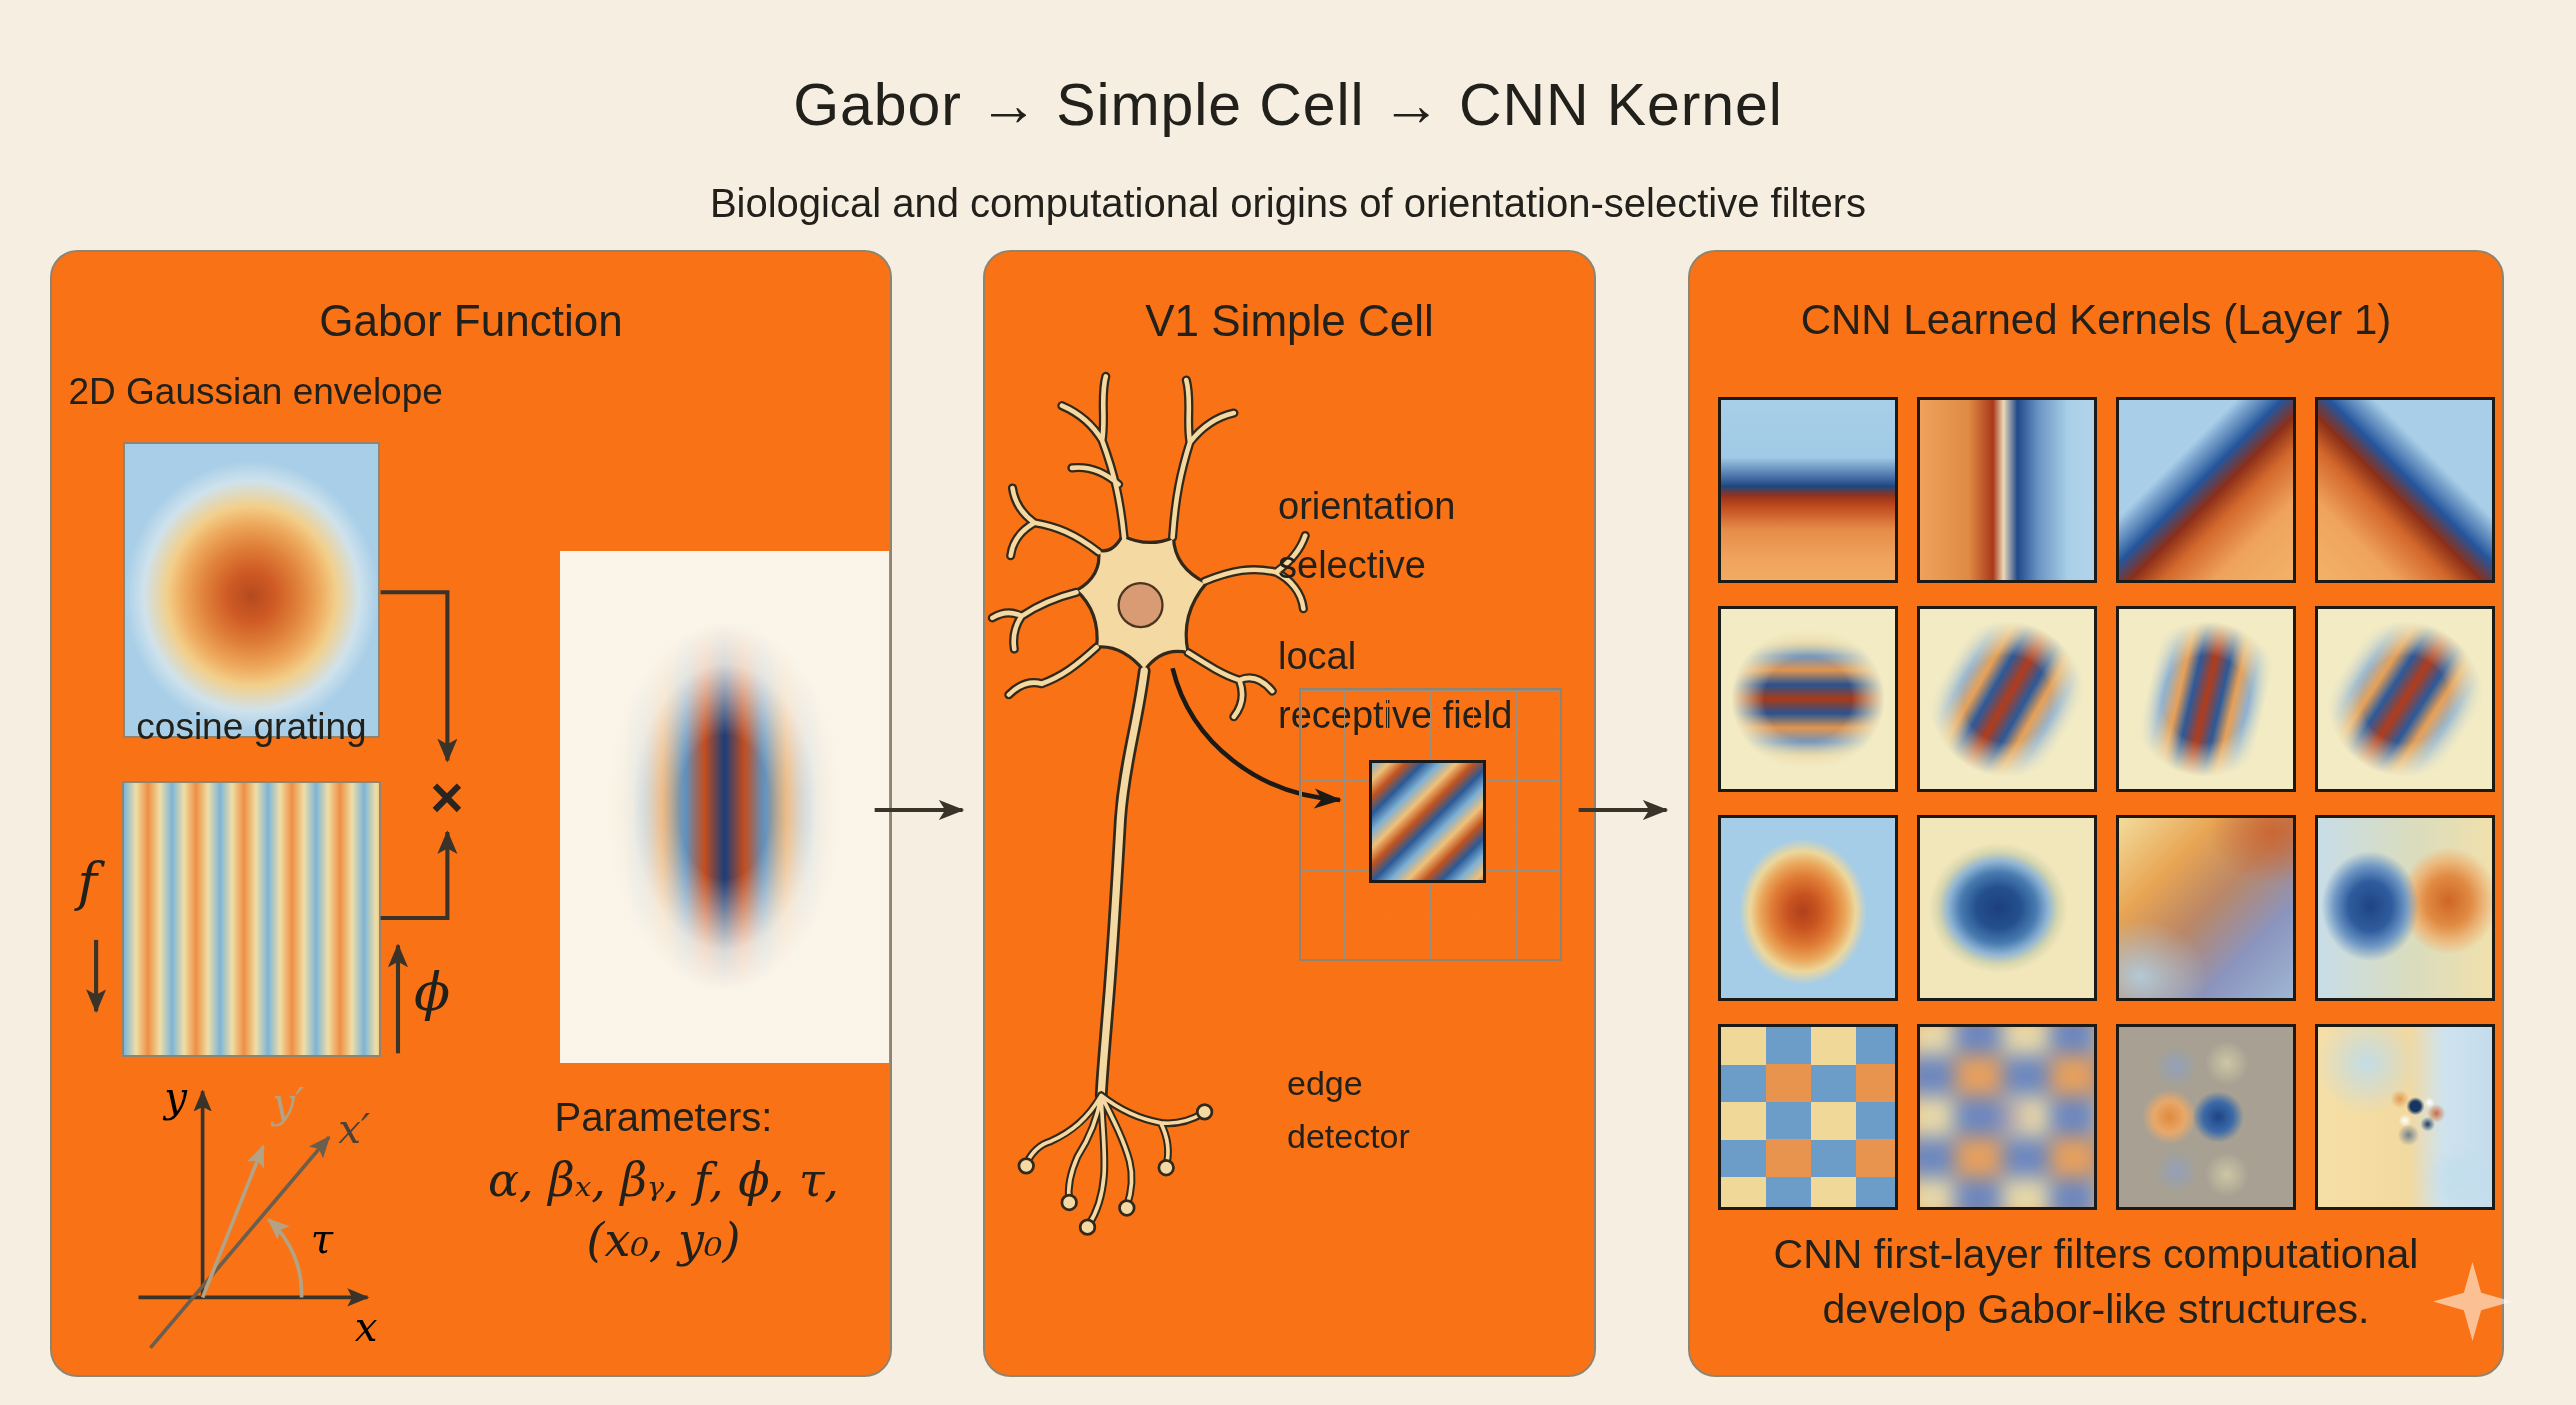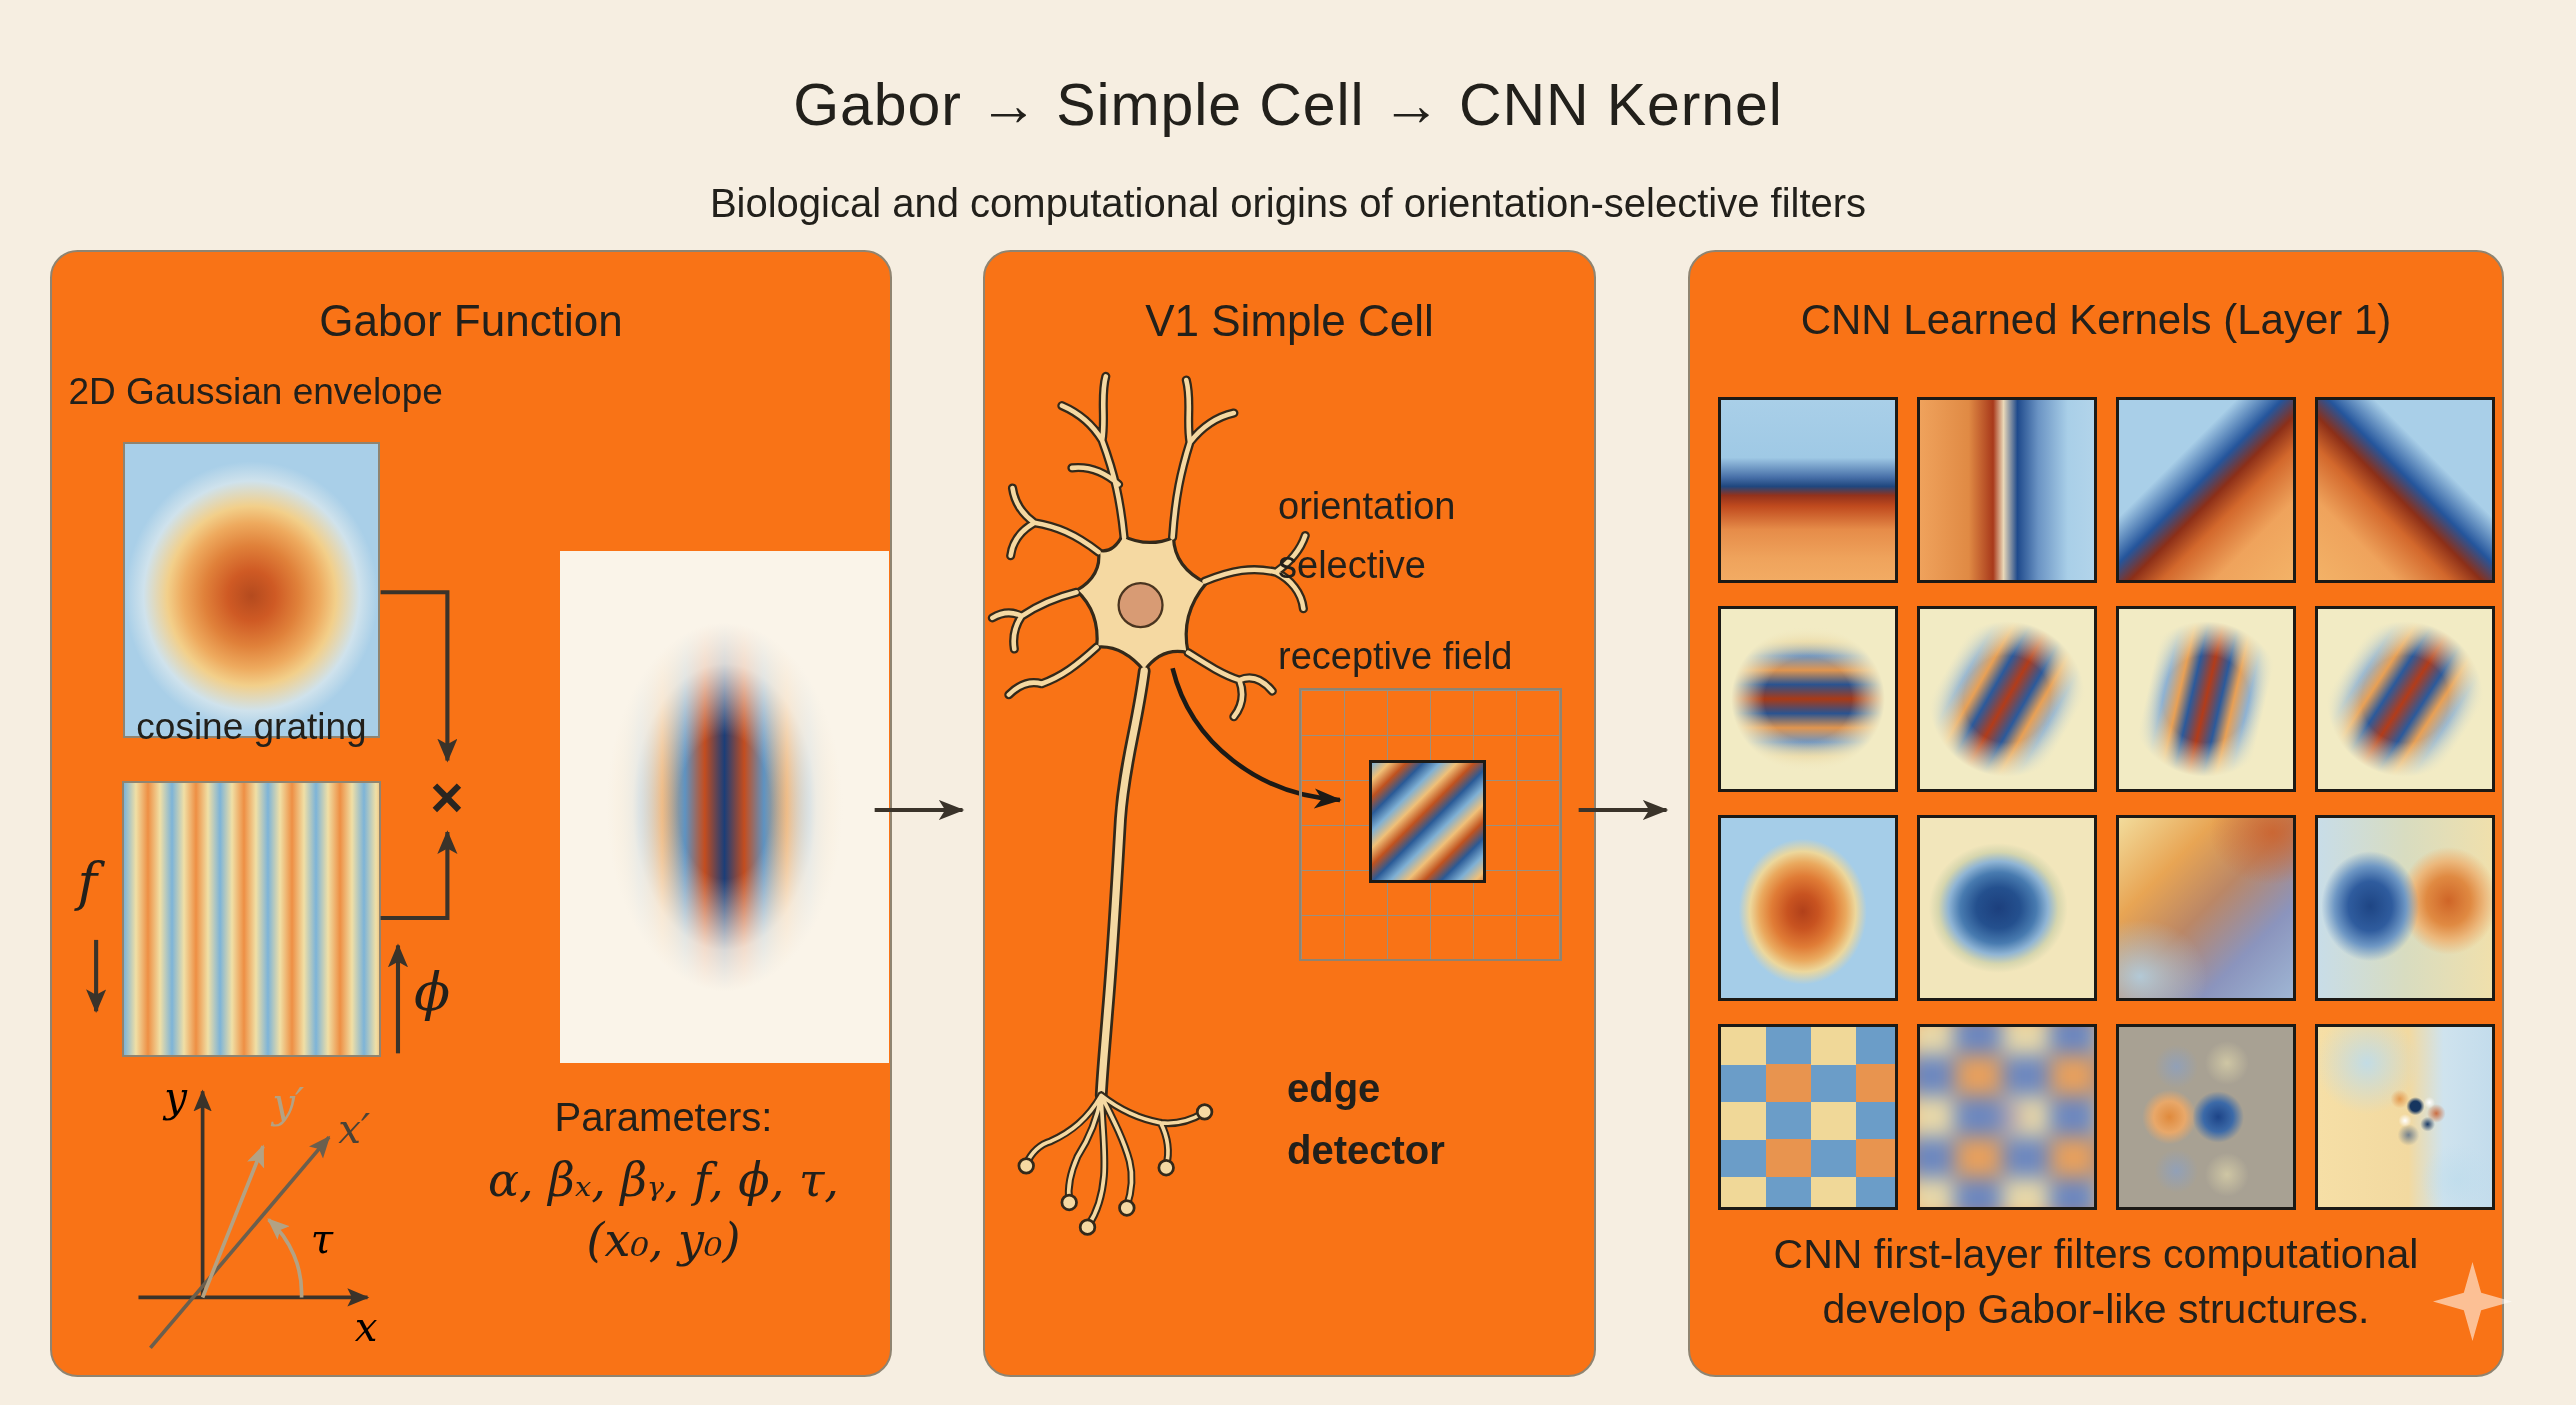--- a/index.html
+++ b/index.html
@@ -33,21 +33,21 @@
       radial-gradient(ellipse 50% 50% at 50% 50%, rgba(250,244,233,0) 28%, rgba(250,244,233,0.85) 56%, #faf4e9 72%),
       linear-gradient(90deg, #faf4e9 0%, #c8dcea 10%, #f0cb98 17%, #8fb6d6 24%, #e9a45e 31%, #5e93c2 38%, #c34d1f 44%, #1c3e78 50%, #c34d1f 56%, #5e93c2 62%, #e9a45e 69%, #8fb6d6 76%, #f0cb98 83%, #c8dcea 90%, #faf4e9 100%);}
   #params-block{left:410px;top:843px;width:403px;text-align:center;}
   #params-heading{font-size:40px;margin:0 0 11px 0;}
   .params-line{font-size:46px;line-height:1.3;}
 
   
   .v1-label{position:absolute;font-size:38px;line-height:1.55;}
   #label-orientation{left:293px;top:225px;width:311px;}
   #label-receptive{left:293px;top:375px;width:311px;}
-  #label-edge{left:302px;top:805px;width:284px;font-size:40px;font-weight:bold;}
+  #label-edge{left:302px;top:805px;width:284px;font-size:34px;}
   #rf-grid{left:314px;top:436px;width:263px;height:273px;border:2.7px solid #8f8471;box-sizing:border-box;
     background-image:linear-gradient(#9a9080 1.4px, transparent 1.4px),linear-gradient(90deg,#9a9080 1.4px, transparent 1.4px);
     background-size:43px 45px;}
   #rf-patch{left:384px;top:508px;width:117px;height:123px;border:3.2px solid #1c1a16;box-sizing:border-box;
     background:repeating-linear-gradient(135deg, #7fb0d4 0px, #f0c078 12px, #c0521f 24px, #2a5a96 36px, #7fb0d4 48px);}
 
   
   #kernel-grid{left:28px;top:145px;display:grid;grid-template-columns:repeat(4,180px);
     grid-auto-rows:186px;column-gap:19px;row-gap:23px;}
   .kernel{border:3.2px solid #1c1a16;box-sizing:border-box;position:relative;overflow:hidden;}
@@ -233,20 +233,21 @@
     <circle cx="170" cy="386" r="24" fill="#d89b74" stroke="#4a3520" stroke-width="2.5"></circle>
 
     <path d="M205,455 C225,537 300,594 388,599" fill="none" stroke="#1c1a16" stroke-width="5" marker-end="url(#ah-n)"></path>
   </svg>
 
   <div class="v1-label" id="label-orientation">
     <div>orientation</div>
     <div>selective</div>
   </div>
   <div class="v1-label" id="label-receptive">
+    <div>local</div>
     <div>receptive field</div>
   </div>
   <div class="abs" id="rf-grid"></div>
   <div class="abs" id="rf-patch"></div>
   <div class="v1-label" id="label-edge">
     <div>edge</div>
     <div>detector</div>
   </div>
 </div>
 

